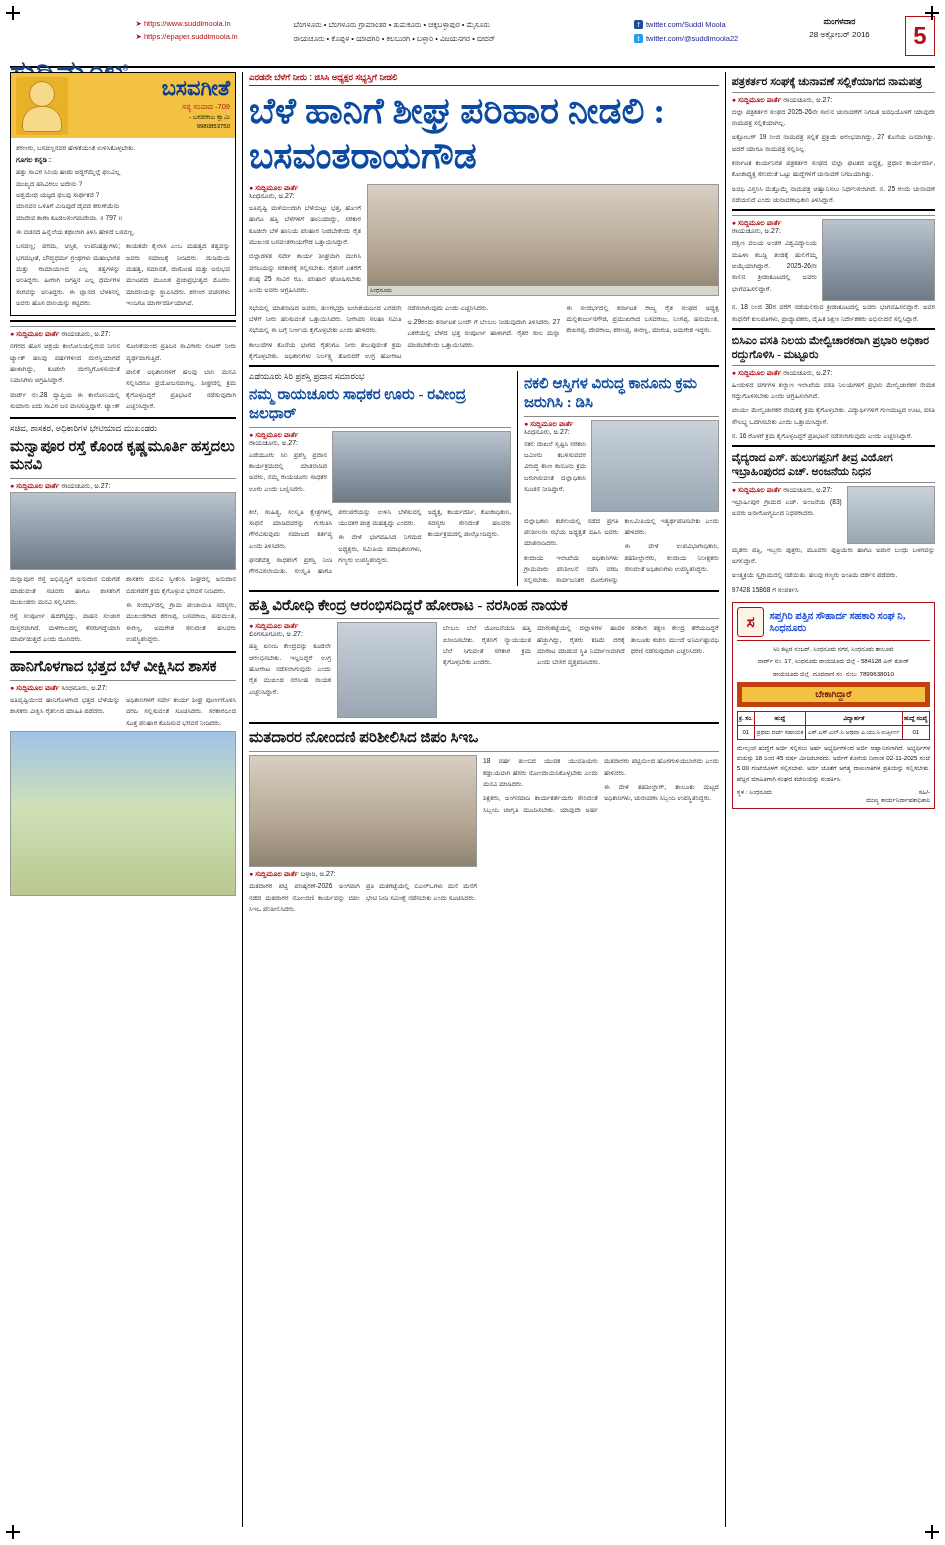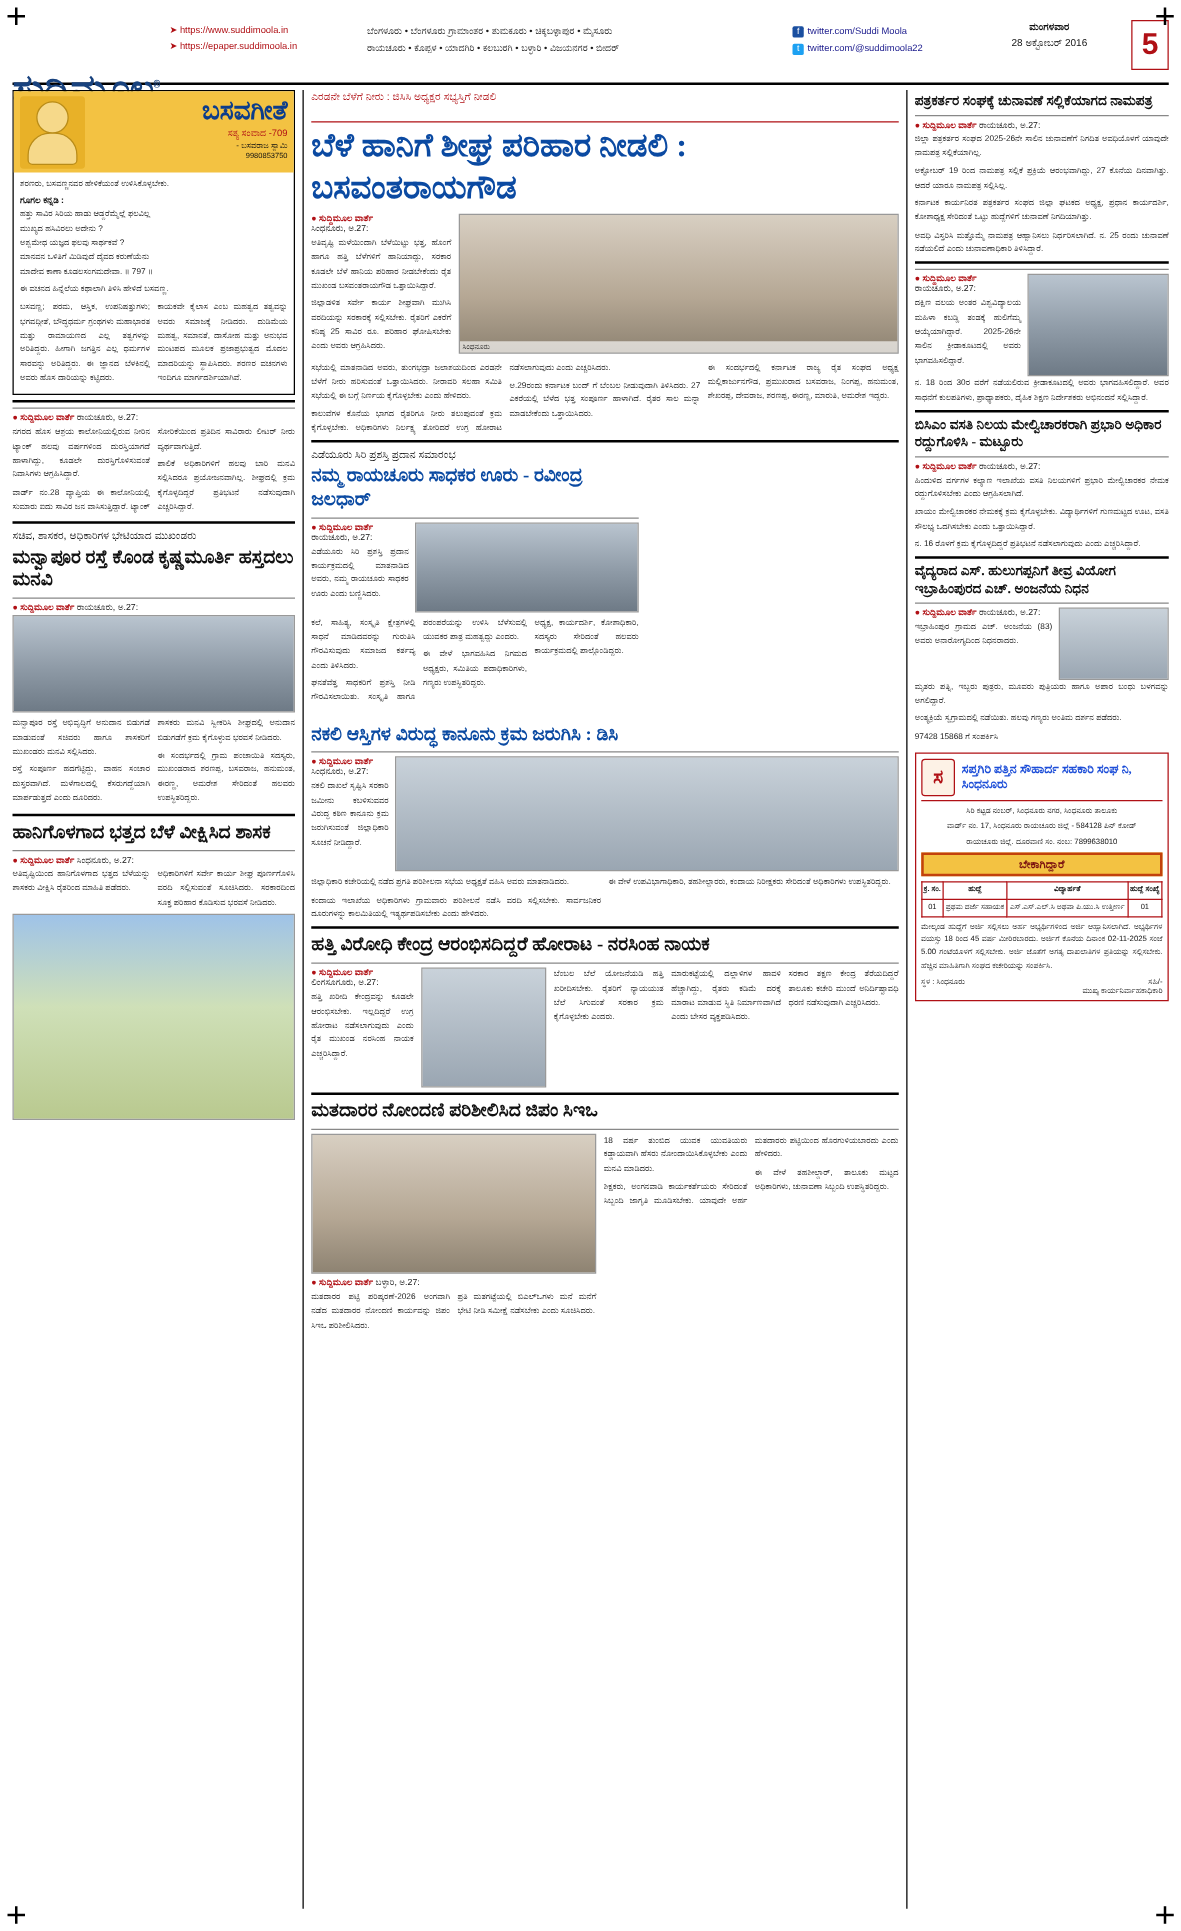--- a/index.html
+++ b/index.html
@@ -63,24 +63,24 @@
   .cols { display:flex; gap:6px; height:1455px; }
   .col-left { width:228px; }
   .col-mid { width:474px; }
   .col-right { width:205px; }
   .vrule { width:1px; background:#000; }
   .hr2 { border-top:2px solid #000; margin:4px 0; }
   .hrthin { border-top:0.7px solid #888; margin:3px 0; }
 
   h1.head {
     font-family:"Liberation Serif", serif;
-    font-size:26px; line-height:1.25; color:#0b4aa2; font-weight:bold;
+    font-size:36px; line-height:1.25; color:#0b4aa2; font-weight:bold;
     margin:2px 0 5px 0;
   }
-  .kicker { font-size:8.5px; color:#b01015; border-bottom:0.7px solid #b01015; padding-bottom:14px; margin-bottom:3px;}
+  .kicker { font-size:8.5px; color:#b01015; border-bottom:0.7px solid #b01015; padding-bottom:2px; margin-bottom:3px;font-weight:bold;}
   h2.sub {
     font-family:"Liberation Serif", serif;
     font-size:15px; line-height:1.25; font-weight:bold; color:#111; margin:3px 0 4px 0;
   }
   h2.sub.blue { color:#0b4aa2; }
   h3.small {
     font-family:"Liberation Serif", serif;
     font-size:11px; line-height:1.25; font-weight:bold; margin:3px 0 3px 0;
   }
   .overline { font-size:8.5px; color:#111; margin-bottom:1px; }
@@ -115,21 +115,21 @@
   .bg-body { padding:4px 5px; }
   .verse-head { font-size:7px; font-weight:bold; margin:3px 0 2px;}
 
   
   .ad { border:1.5px solid #b01015; padding:4px; }
   .ad-head { display:flex; align-items:center; gap:5px; border-bottom:1px solid #b01015; padding-bottom:3px;}
   .ad-logo { width:30px; height:30px; border:1px solid #b01015; border-radius:3px; display:flex;align-items:center;justify-content:center;
     color:#b01015; font-weight:bold; font-size:15px; background:#fdf2e6;}
   .ad-title { font-family:"Liberation Serif", serif; font-size:10px; font-weight:bold; color:#1d4ed8; line-height:1.2;}
   .ad-sub { font-size:6.2px; color:#111; line-height:1.5; margin-top:3px; text-align:center;}
-  .ad-banner { background:#f3c242; border:2px solid #c2410c; text-align:center; font-size:9px; font-weight:bold; color:#7a1010; padding:2px; margin:4px 0;}
+  .ad-banner { background:#f3c242; border:5px solid #c2410c; text-align:center; font-size:9px; font-weight:bold; color:#7a1010; padding:2px; margin:4px 0;}
   table.adt { width:100%; border-collapse:collapse; font-size:6px; }
   table.adt th, table.adt td { border:0.8px solid #b01015; padding:2px 1px; text-align:center; line-height:1.5;}
   table.adt th { font-weight:bold; }
   .ad-note { font-size:6.2px; line-height:1.65; text-align:justify; margin-top:3px;}
   .ad-sign { display:flex; justify-content:space-between; font-size:6.2px; margin-top:4px;}
   .ad-sign .r { text-align:right; }
 </style>
 </head>
 <body>
 
@@ -271,21 +271,21 @@
         <div class="cols3" style="margin-top:3px;">
           <p class="body">ಸಭೆಯಲ್ಲಿ ಮಾತನಾಡಿದ ಅವರು, ತುಂಗಭದ್ರಾ ಜಲಾಶಯದಿಂದ ಎರಡನೇ ಬೆಳೆಗೆ ನೀರು ಹರಿಸುವಂತೆ ಒತ್ತಾಯಿಸಿದರು. ನೀರಾವರಿ ಸಲಹಾ ಸಮಿತಿ ಸಭೆಯಲ್ಲಿ ಈ ಬಗ್ಗೆ ನಿರ್ಣಯ ಕೈಗೊಳ್ಳಬೇಕು ಎಂದು ಹೇಳಿದರು.</p>
           <p class="body">ಕಾಲುವೆಗಳ ಕೊನೆಯ ಭಾಗದ ರೈತರಿಗೂ ನೀರು ತಲುಪುವಂತೆ ಕ್ರಮ ಕೈಗೊಳ್ಳಬೇಕು. ಅಧಿಕಾರಿಗಳು ನಿರ್ಲಕ್ಷ್ಯ ತೋರಿದರೆ ಉಗ್ರ ಹೋರಾಟ ನಡೆಸಲಾಗುವುದು ಎಂದು ಎಚ್ಚರಿಸಿದರು.</p>
           <p class="body">ಅ.29ರಂದು ಕರ್ನಾಟಕ ಬಂದ್ ಗೆ ಬೆಂಬಲ ನೀಡುವುದಾಗಿ ತಿಳಿಸಿದರು. 27 ಎಕರೆಯಲ್ಲಿ ಬೆಳೆದ ಭತ್ತ ಸಂಪೂರ್ಣ ಹಾಳಾಗಿದೆ. ರೈತರ ಸಾಲ ಮನ್ನಾ ಮಾಡಬೇಕೆಂದು ಒತ್ತಾಯಿಸಿದರು.</p>
           <p class="body">ಈ ಸಂದರ್ಭದಲ್ಲಿ ಕರ್ನಾಟಕ ರಾಜ್ಯ ರೈತ ಸಂಘದ ಅಧ್ಯಕ್ಷ ಮಲ್ಲಿಕಾರ್ಜುನಗೌಡ, ಪ್ರಮುಖರಾದ ಬಸವರಾಜ, ನಿಂಗಪ್ಪ, ಹನುಮಂತ, ಶೇಖರಪ್ಪ, ದೇವರಾಜ, ಶರಣಪ್ಪ, ಈರಣ್ಣ, ಮಾರುತಿ, ಅಮರೇಶ ಇದ್ದರು.</p>
         </div>
       </div>
 
       <div class="hr2"></div>
 
-      <div style="display:flex;gap:6px;flex-direction:column;">
+      <div style="display:flex;gap:6px;">
         <div style="width:262px;">
           <div class="overline">ಎಡೆಯೂರು ಸಿರಿ ಪ್ರಶಸ್ತಿ ಪ್ರದಾನ ಸಮಾರಂಭ</div>
           <h2 class="sub blue">ನಮ್ಮ ರಾಯಚೂರು ಸಾಧಕರ ಊರು - ರವೀಂದ್ರ ಜಲಧಾರ್</h2>
           <div class="hrthin"></div>
           <div style="display:flex;gap:5px;">
             <div style="width:78px;">
               <div class="byline">
                 ● <span>ಸುದ್ದಿಮೂಲ ವಾರ್ತೆ</span><br>
                 <span style="color:#111;font-weight:normal">ರಾಯಚೂರು, ಅ.27:</span>
               </div>

